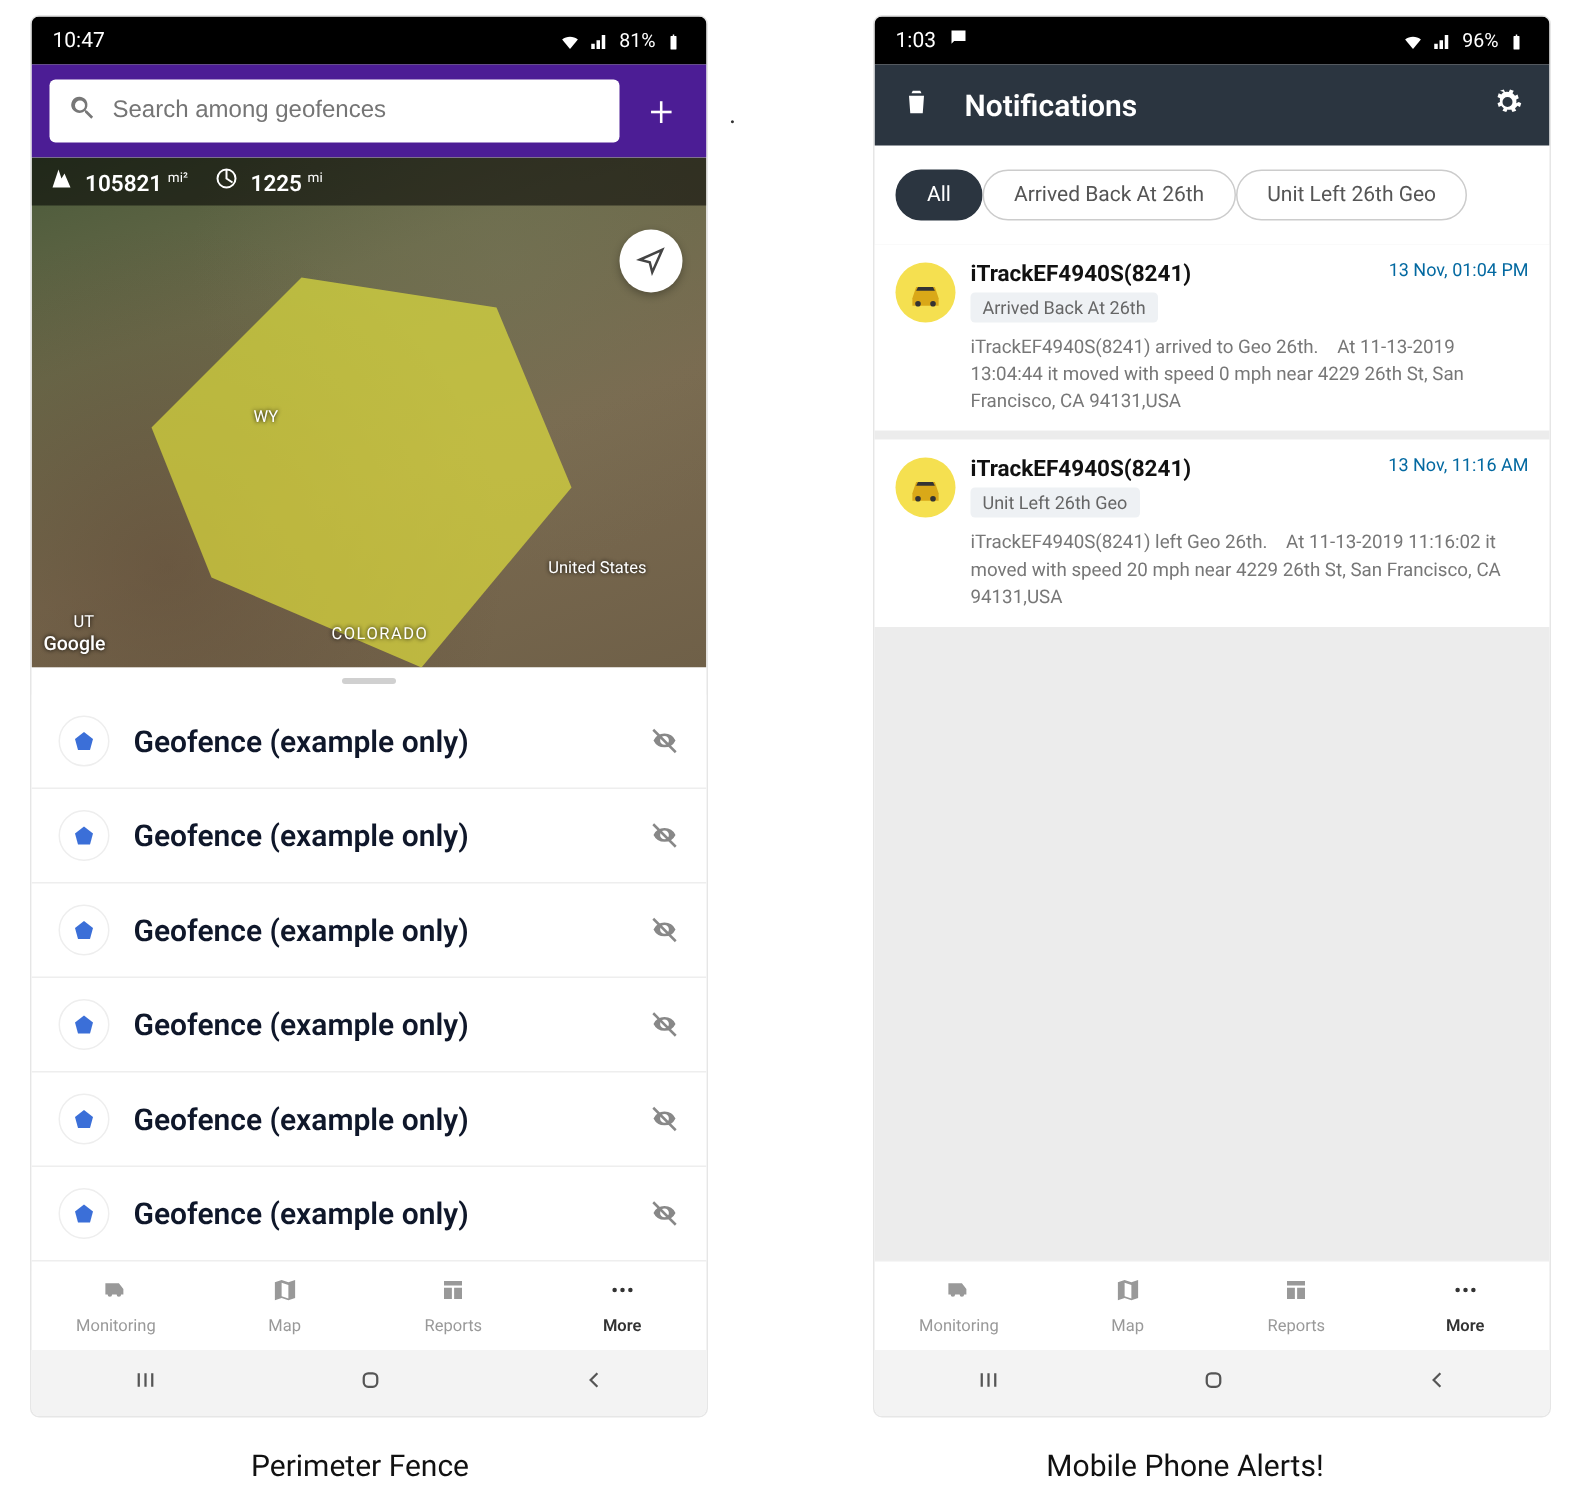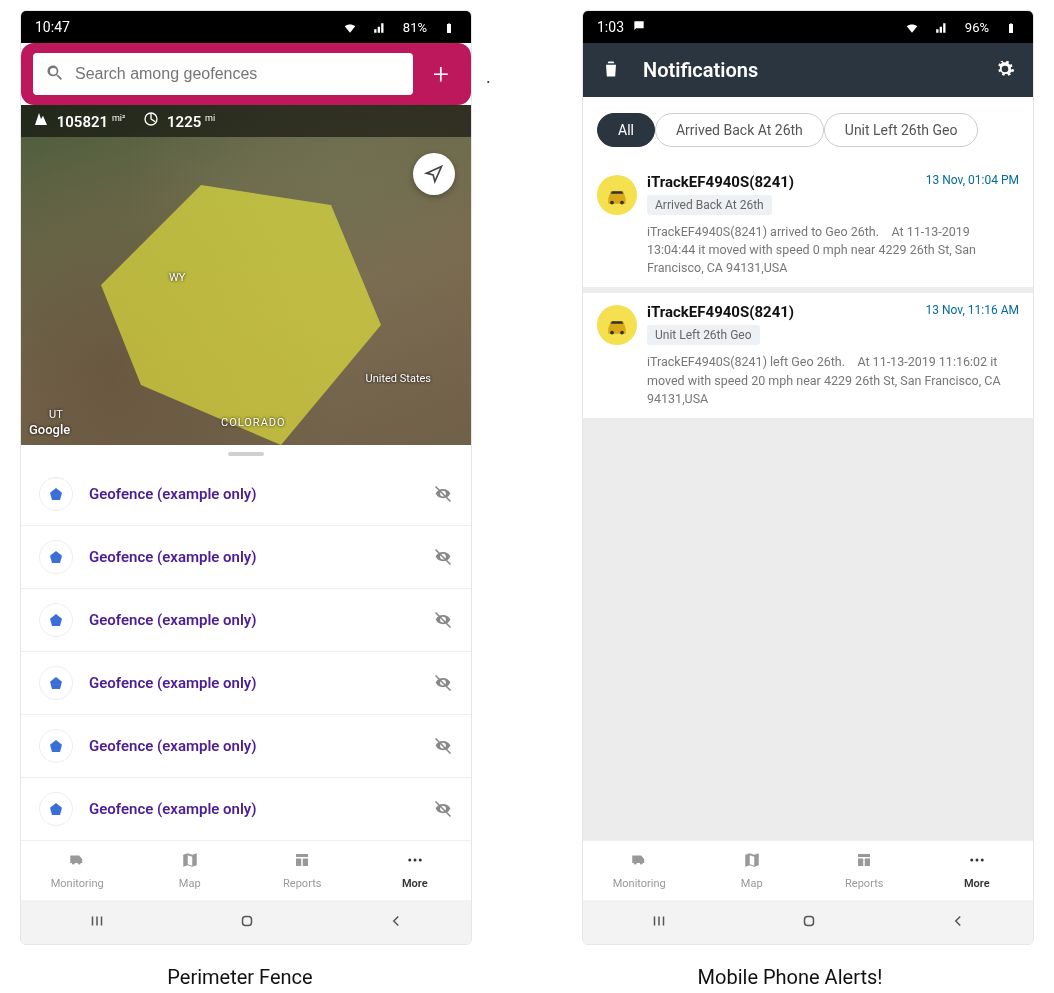--- a/index.html
+++ b/index.html
@@ -31,31 +31,30 @@
   .phone .statusbar {
     height: 32px;
     background: #000;
     color: #fff;
     display: flex;
     align-items: center;
     justify-content: space-between;
     padding: 0 14px;
     font-size: 14px;
   }
-  .sb-right { display: flex; align-items: center; gap: 16px; font-size: 13px; }
+  .sb-right { display: flex; align-items: center; gap: 6px; font-size: 13px; }
   .sb-ic { width: 14px; height: 12px; display: inline-block; }
 
   
   .topbar-dark {
-    background: #be185d;
+    background: #4c1d95;
     padding: 10px 12px;
     display: flex;
     align-items: center;
     gap: 10px;
-    border-radius: 13px;
   }
   .searchbox {
     flex: 1;
     background: #fff;
     border-radius: 4px;
     height: 42px;
     display: flex;
     align-items: center;
     padding: 0 12px;
     gap: 10px;
@@ -99,21 +98,21 @@
 
   .geo-list { background:#fff; }
   .geo-item {
     display:flex; align-items:center; padding: 14px 18px; border-bottom:1px solid #eee;
     gap: 16px;
   }
   .geo-ic {
     width:34px; height:34px; border:1px solid #eee; border-radius:50%;
     display:flex; align-items:center; justify-content:center;
   }
-  .geo-name { flex:1; font-weight:600; color:#4c1d95; font-size:15px; }
+  .geo-name { flex:1; font-weight:600; color:#0f172a; font-size:20px; }
   .vis-off { width:20px; height:20px; display:flex; align-items:center; justify-content:center;}
 
   .bottom-nav {
     display:flex; border-top:1px solid #eee; height:60px; align-items:center;
   }
   .bn-item { flex:1; display:flex; flex-direction:column; align-items:center; gap:8px; font-size:11px; color:#999; }
   .bn-item.active { color:#333; font-weight:600; }
   .bn-ic { height:18px; display:flex; align-items:center; justify-content:center; }
 
   .android-nav {

